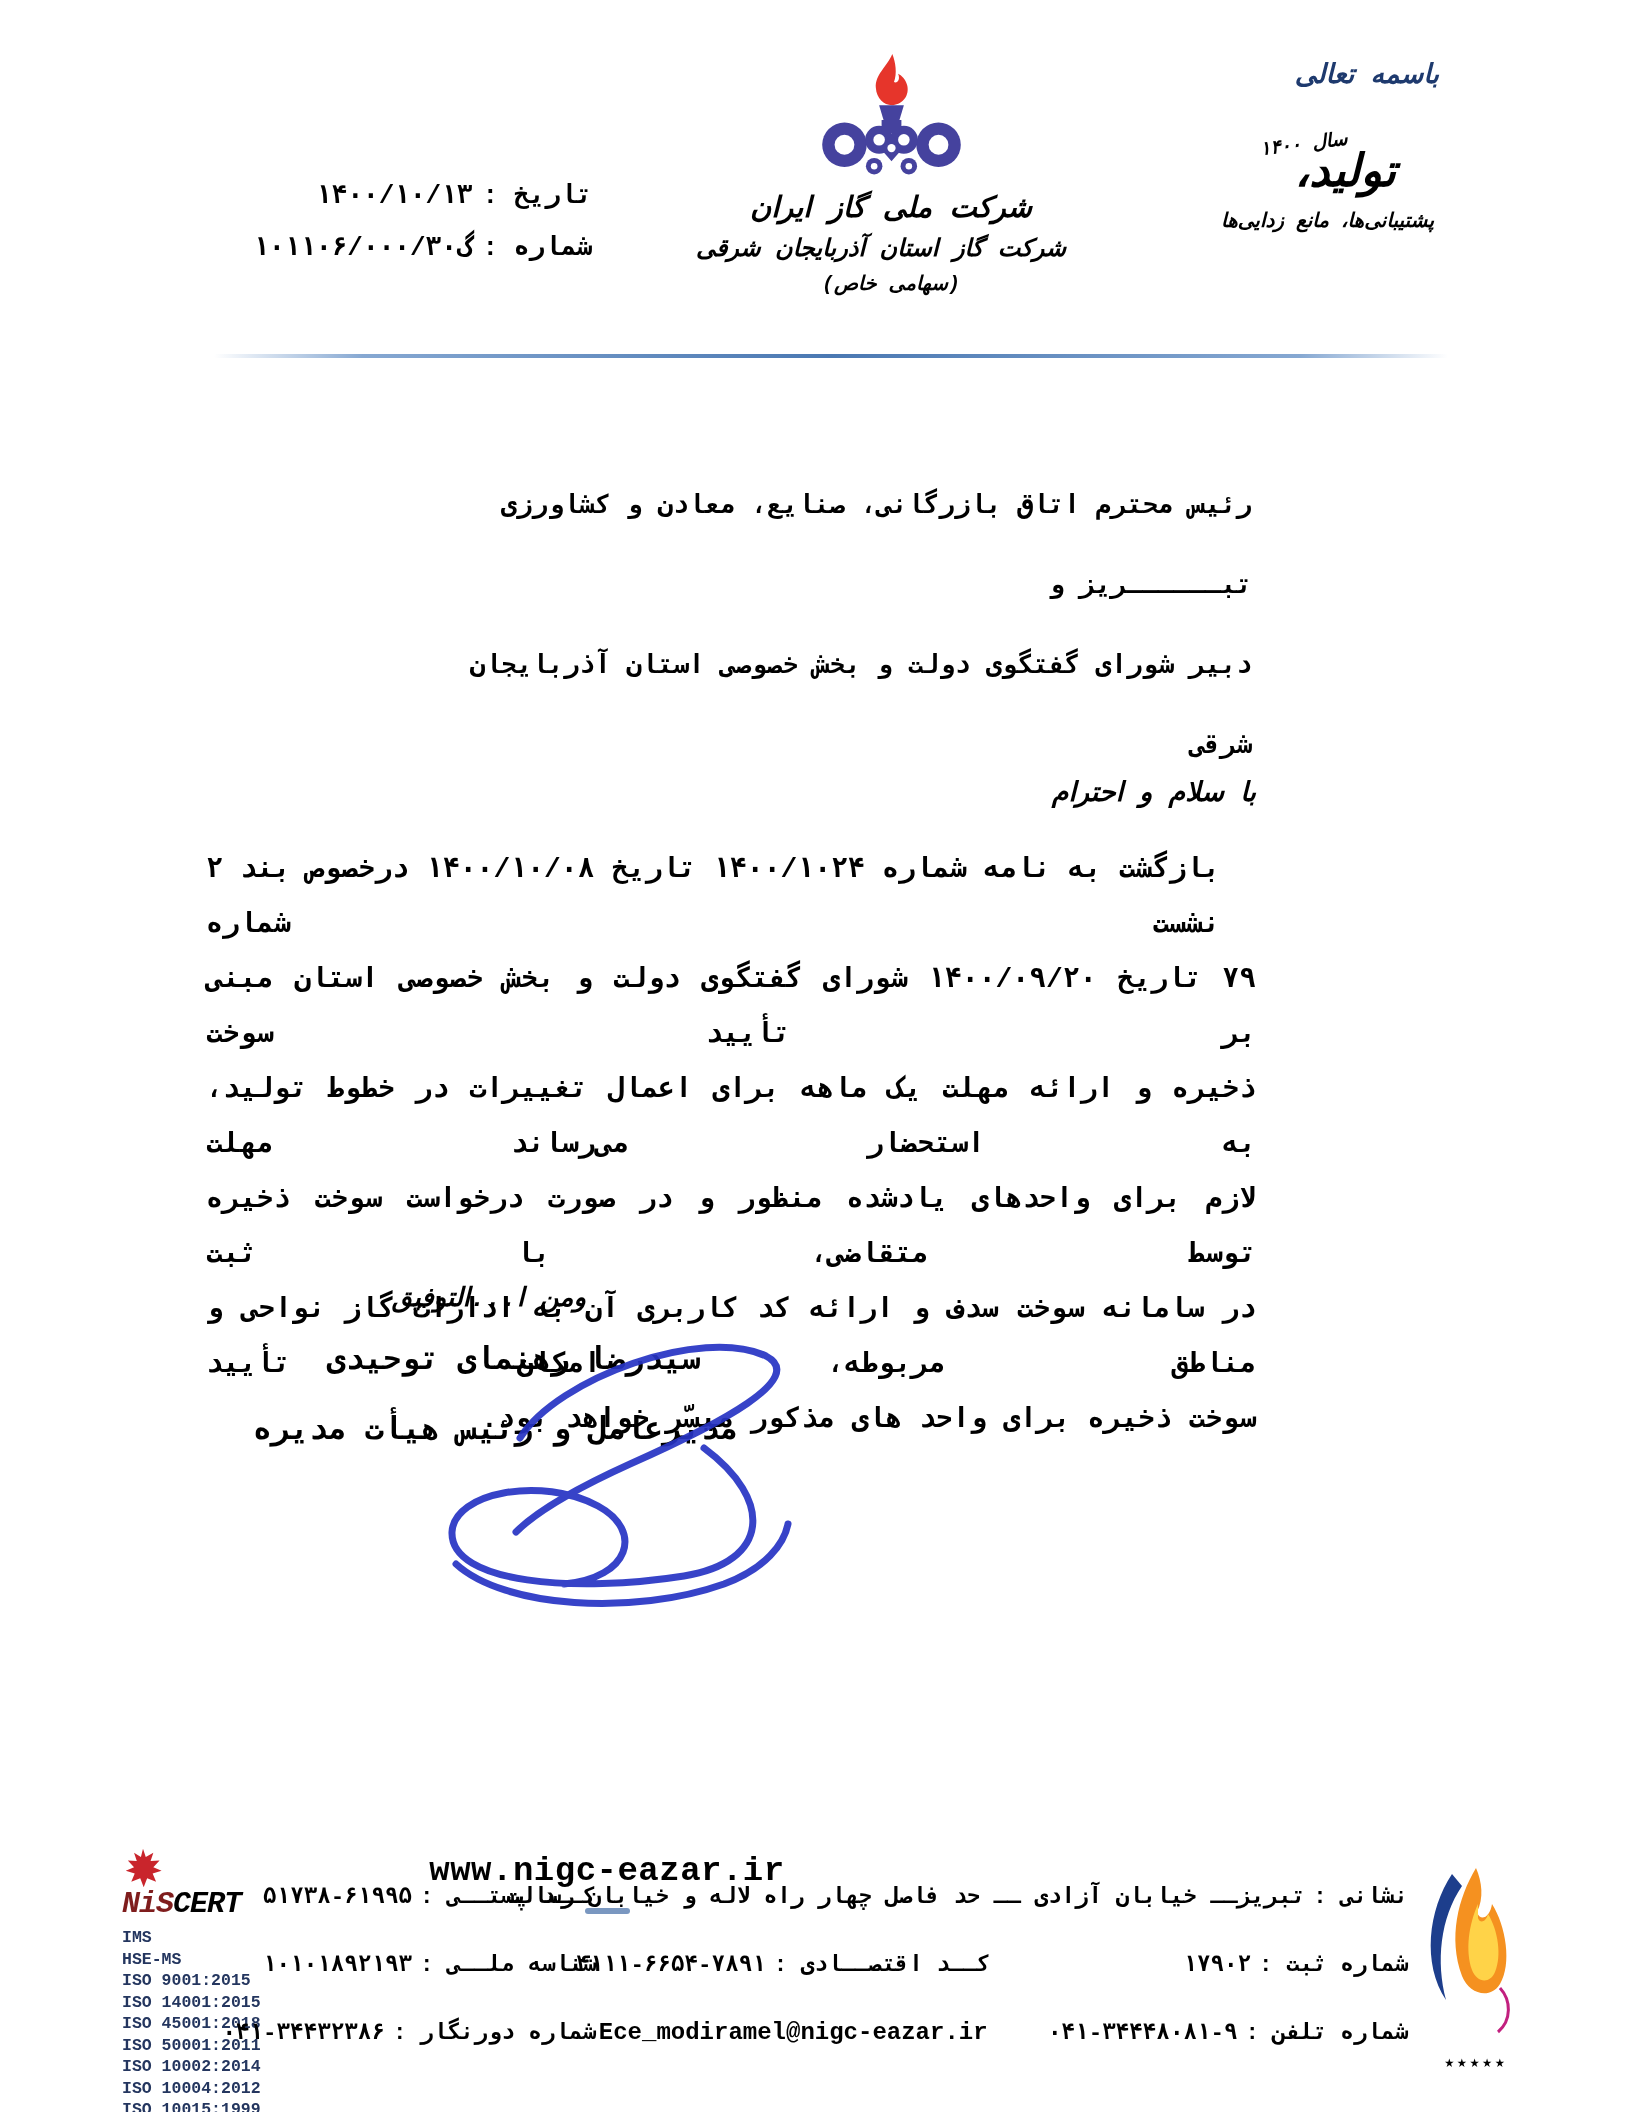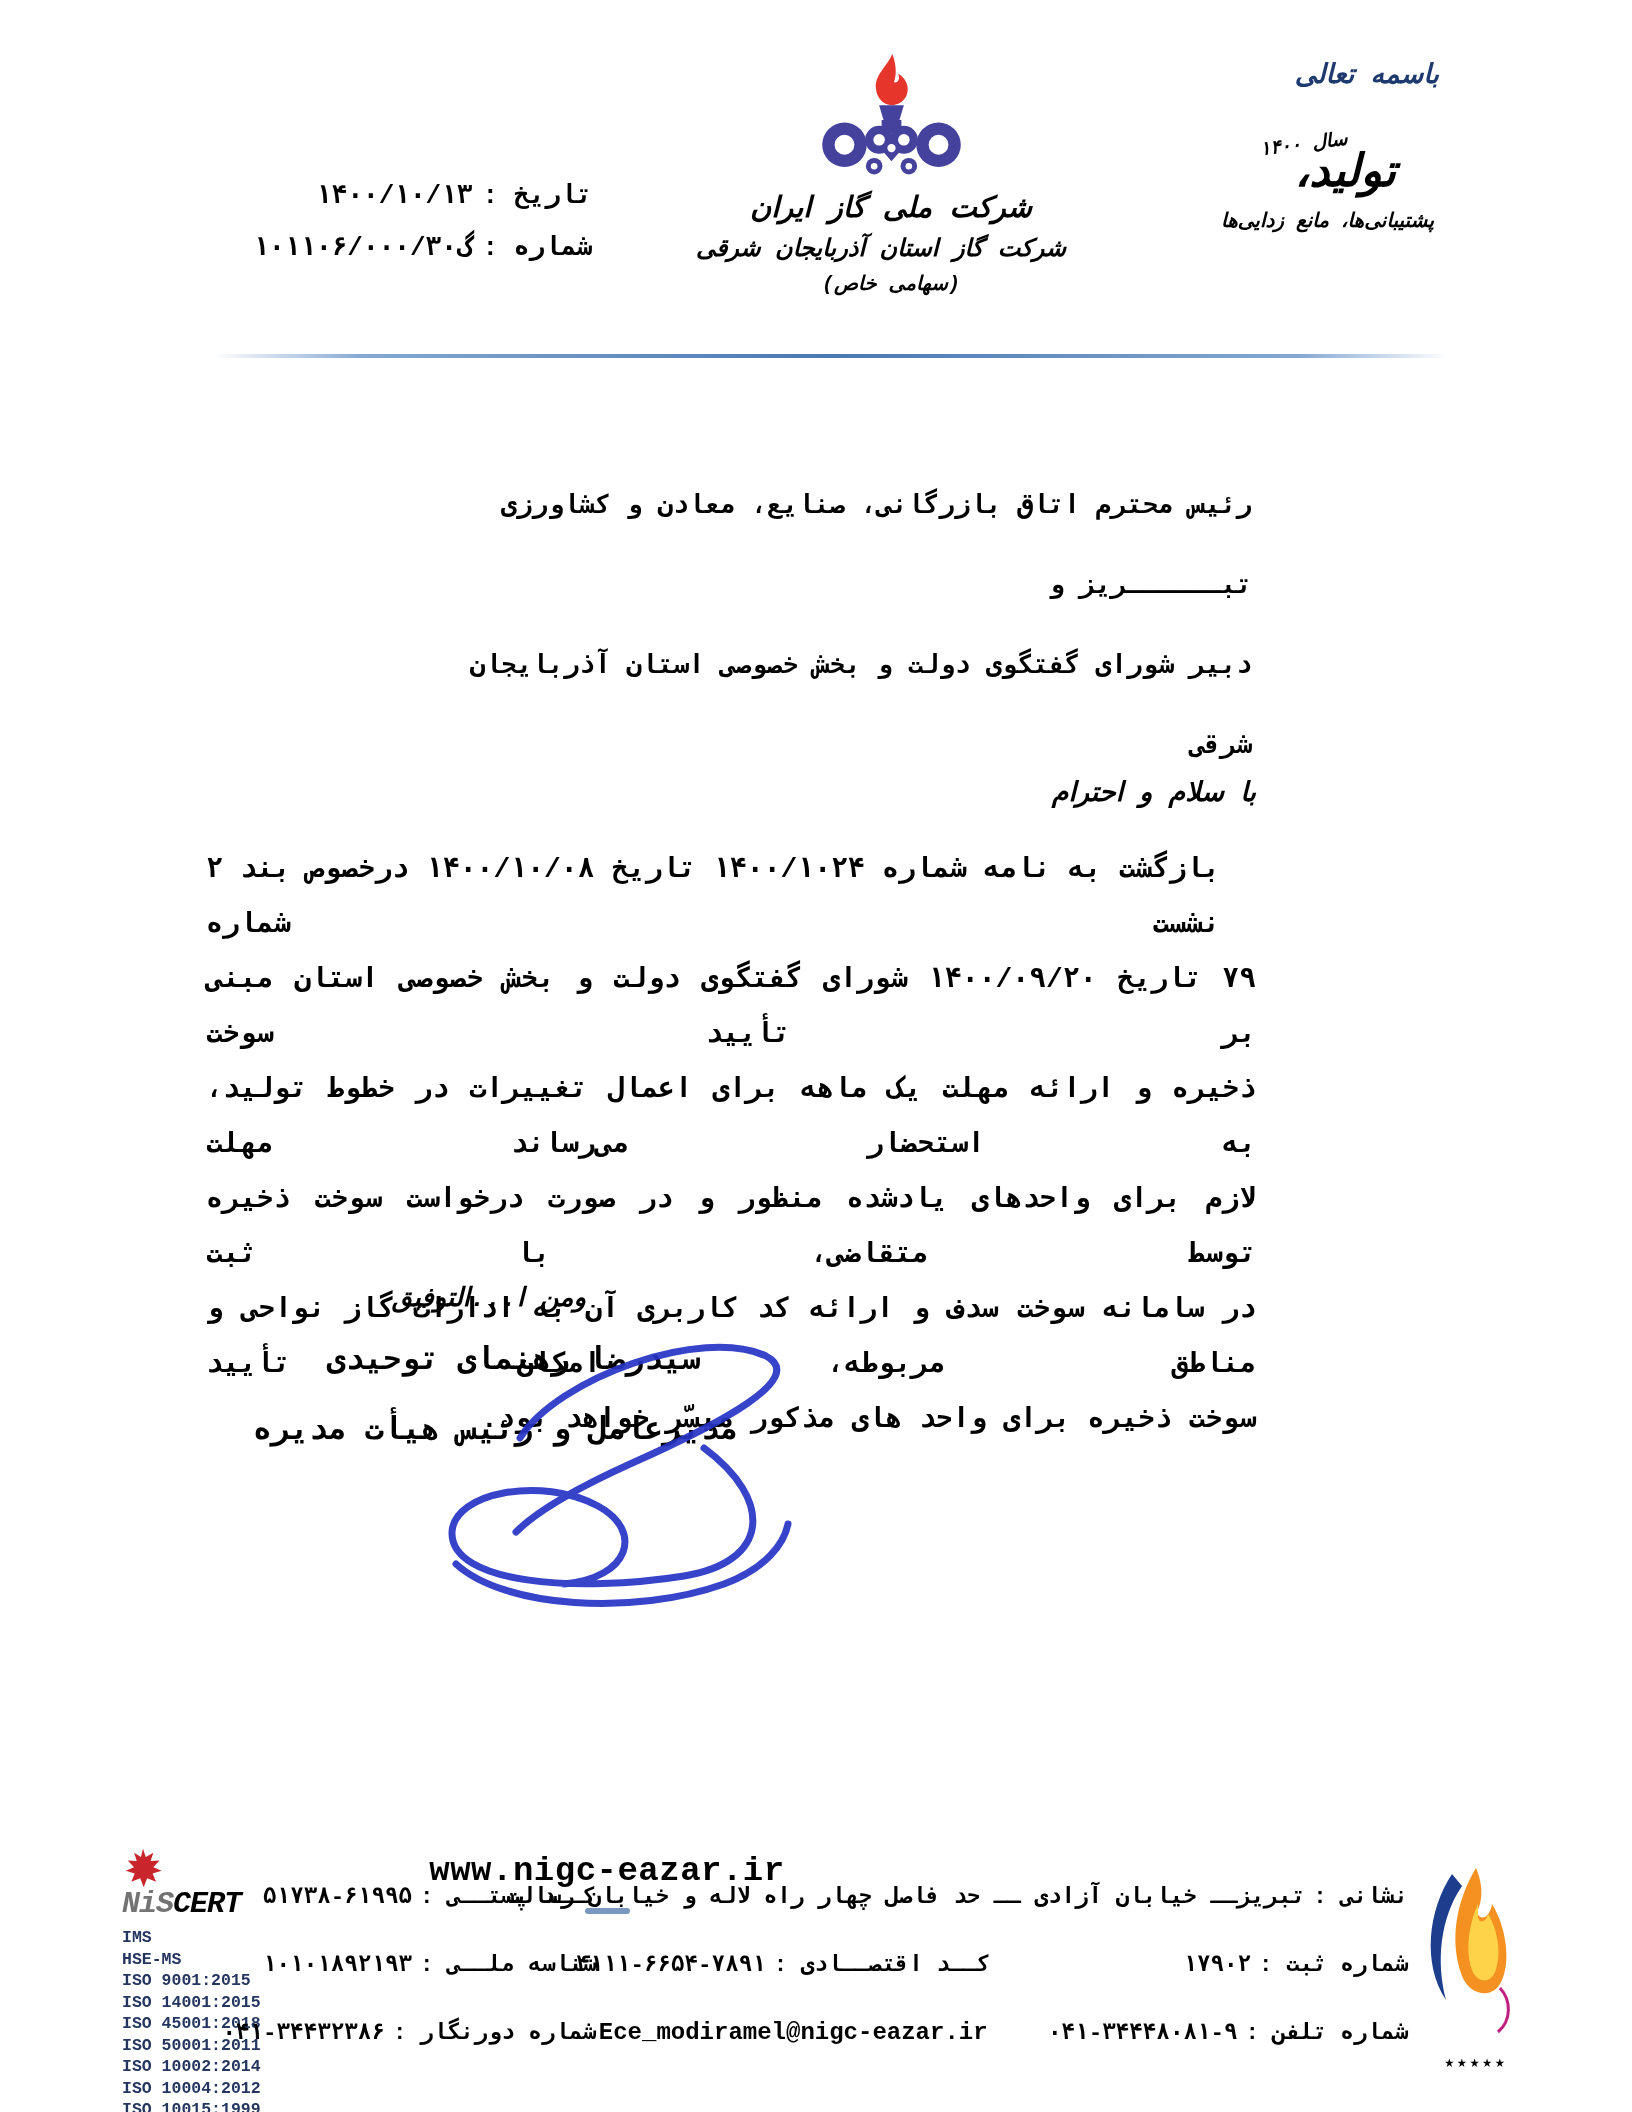--- a/index.html
+++ b/index.html
@@ -43,21 +43,21 @@
   .signer-name{position:absolute;top:1340px;right:944px;direction:rtl;font-size:31px;font-weight:bold;white-space:nowrap;}
   .signer-title{position:absolute;top:1410px;right:906px;direction:rtl;font-size:31px;font-weight:bold;white-space:nowrap;}
   .signature-svg{position:absolute;top:1316px;left:356px;}
   
   .web-row{position:absolute;top:1834px;left:180px;width:822px;display:flex;align-items:center;gap:18px;flex-direction:column;}
   .wline{height:5px;flex:1;border-radius:3px;background:linear-gradient(90deg,#e2e8f2,#93acc9);}
   .wseg{height:6px;width:45px;border-radius:3px;background:#7a97c0;}
   .website{font-size:34px;font-weight:bold;letter-spacing:.5px;white-space:nowrap;}
   .cert-block{position:absolute;left:106px;top:1848px;width:210px;}
   .cert-brand{font-size:30px;font-weight:bold;font-style:italic;letter-spacing:-1px;margin-top:-6px;white-space:nowrap;}
-  .brand-black{color:#737373;}
+  .brand-black{color:#7f1d1d;}
   .brand-red{color:#000000;}
   .cert-list{margin-top:6px;color:#24365f;font-weight:bold;font-size:16.5px;line-height:21.5px;}
   .contact{position:absolute;top:1882px;right:236px;width:1160px;direction:rtl;display:grid;
     grid-template-columns:36% 34% 30%;row-gap:40px;font-size:22.5px;font-weight:bold;align-items:center;}
   .cell{white-space:nowrap;text-align:right;}
   .cell .lab{margin-left:8px;}
   .cell.span2{grid-column:1 / span 2;}
   .cell.center{text-align:center;}
   .num{direction:ltr;unicode-bidi:isolate;}
   .email{direction:ltr;unicode-bidi:isolate;font-size:24px;}

